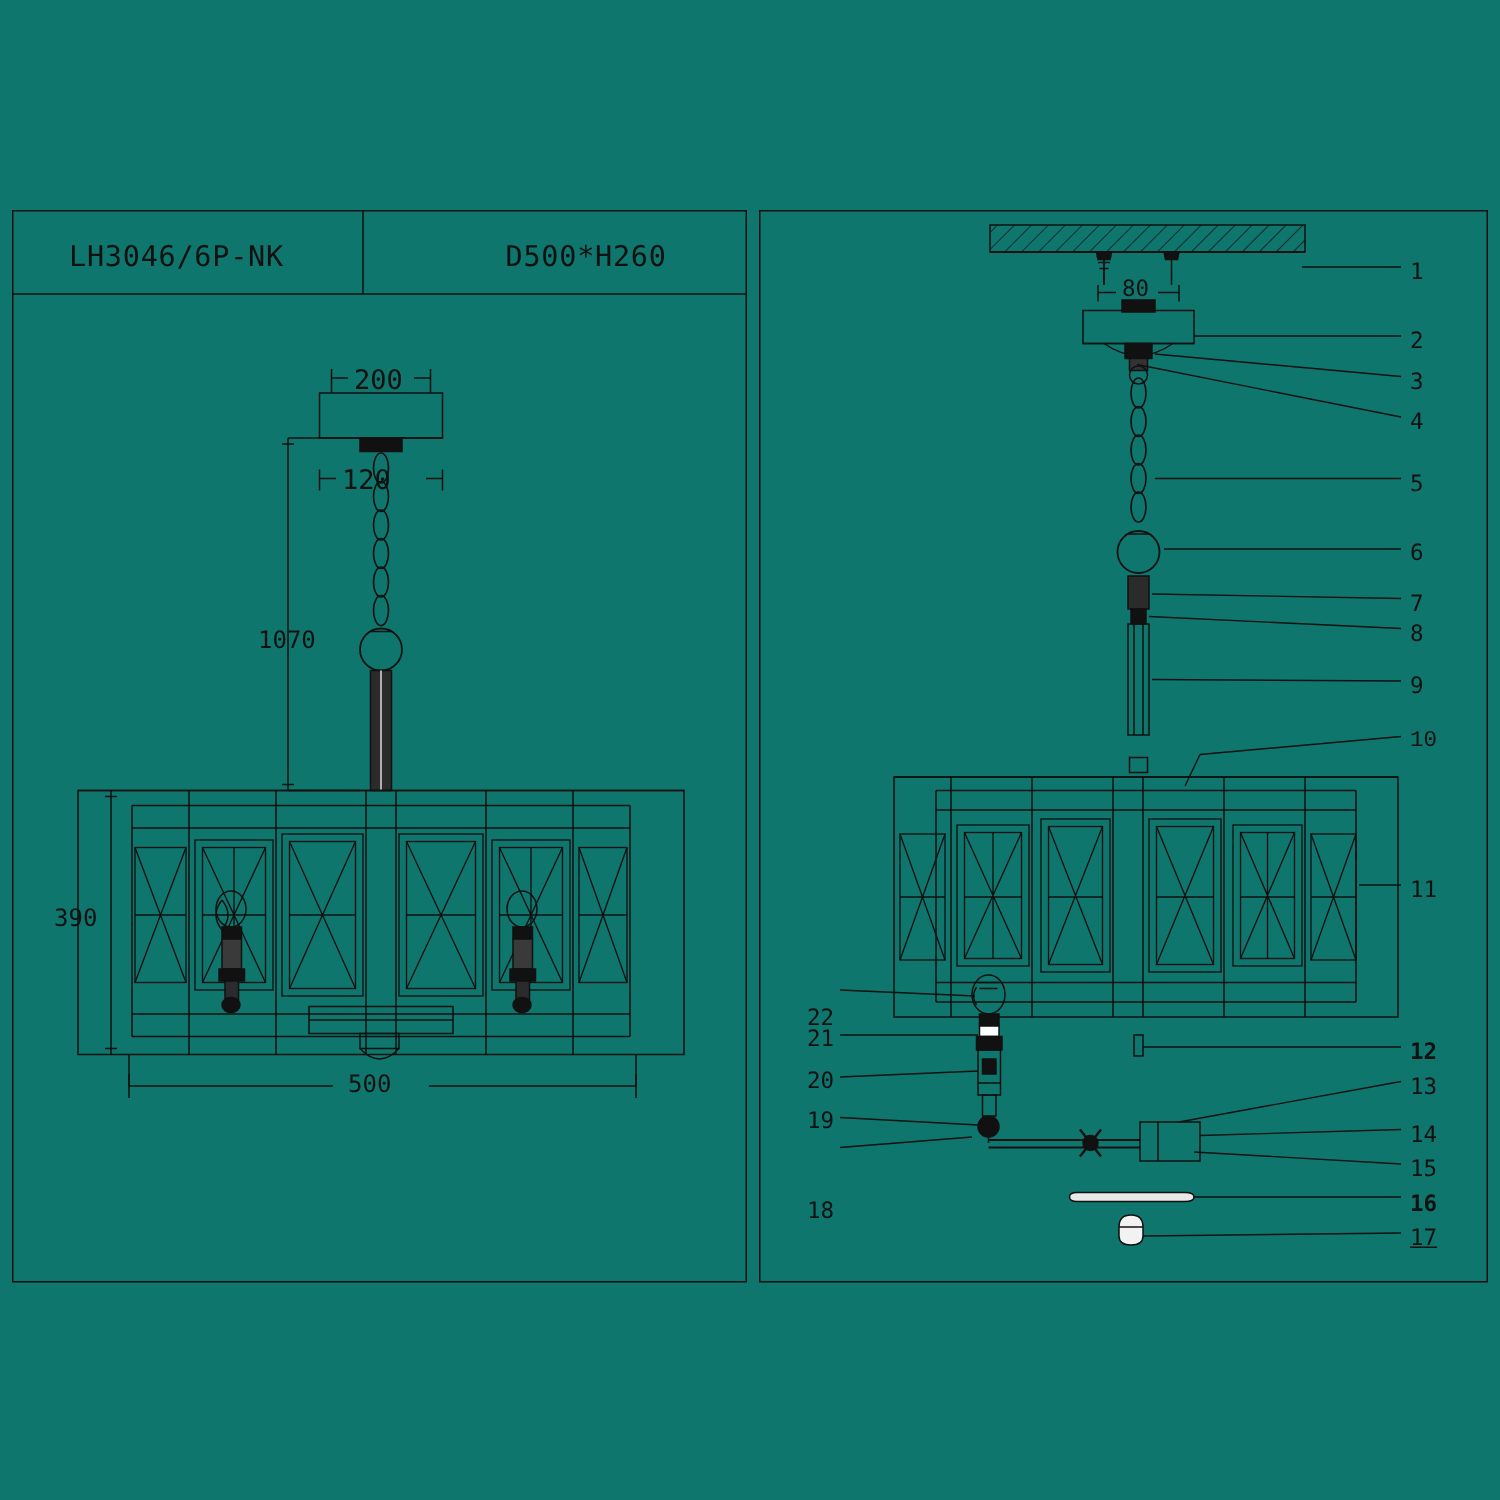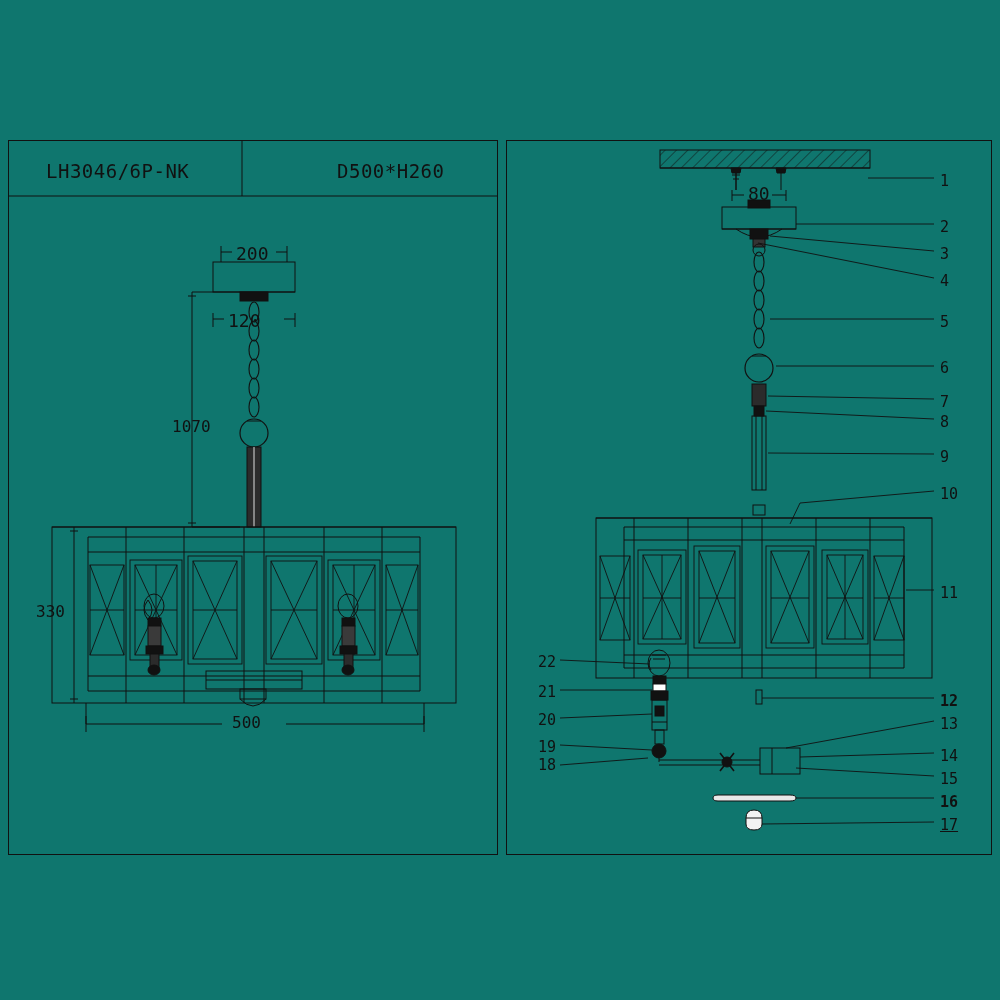--- a/index.html
+++ b/index.html
@@ -65,48 +65,48 @@
   <div class="panel-border" style="left:8px; top:140px; width:490px; height:715px;"></div>
 
   <div class="panel-border" style="left:506px; top:140px; width:486px; height:715px;"></div>
 
   <div class="label-text" style="left:46px; top:160px;">LH3046/6P-NK</div>
   <div class="label-text" style="left:337px; top:160px;">D500*H260</div>
 
   <div class="dim-text" style="left:236px; top:243px;">200</div>
   <div class="dim-text" style="left:228px; top:310px;">120</div>
   <div class="dim-text big" style="left:172px; top:417px;">1070</div>
-  <div class="dim-text big" style="left:36px; top:602px;">330</div>
+  <div class="dim-text big" style="left:36px; top:602px;">390</div>
   <div class="dim-text big" style="left:232px; top:713px;">500</div>
 
-  <div class="dim-text" style="left:748px; top:183px; font-size:18px;">80</div>
+  <div class="dim-text" style="left:748px; top:183px; font-size:15px;">80</div>
 
   <div class="callout-num" style="left:940px; top:172px;">1</div>
   <div class="callout-num" style="left:940px; top:218px;">2</div>
   <div class="callout-num" style="left:940px; top:245px;">3</div>
   <div class="callout-num" style="left:940px; top:272px;">4</div>
   <div class="callout-num" style="left:940px; top:313px;">5</div>
   <div class="callout-num" style="left:940px; top:359px;">6</div>
   <div class="callout-num" style="left:940px; top:393px;">7</div>
   <div class="callout-num" style="left:940px; top:413px;">8</div>
   <div class="callout-num" style="left:940px; top:448px;">9</div>
-  <div class="callout-num" style="left:940px; top:485px;">10</div>
+  <div class="callout-num" style="left:940px; top:485px;font-family:Liberation Mono, monospace;">10</div>
   <div class="callout-num" style="left:940px; top:584px;">11</div>
   <div class="callout-num" style="left:940px; top:692px;font-weight:bold;">12</div>
   <div class="callout-num" style="left:940px; top:715px;">13</div>
   <div class="callout-num" style="left:940px; top:747px;">14</div>
   <div class="callout-num" style="left:940px; top:770px;">15</div>
   <div class="callout-num" style="left:940px; top:793px;font-weight:bold;">16</div>
   <div class="callout-num" style="left:940px; top:816px;text-decoration:underline;">17</div>
 
-  <div class="callout-num" style="left:538px; top:653px;">22</div>
+  <div class="callout-num" style="left:538px; top:669px;">22</div>
   <div class="callout-num" style="left:538px; top:683px;">21</div>
   <div class="callout-num" style="left:538px; top:711px;">20</div>
   <div class="callout-num" style="left:538px; top:738px;">19</div>
-  <div class="callout-num" style="left:538px; top:756px;text-align:center;">18</div>
+  <div class="callout-num" style="left:538px; top:798px;text-align:center;">18</div>
 
   <svg class="overlay" viewBox="0 0 1000 1000">
     <defs>
       <pattern id="hatch" width="8" height="8" patternTransform="rotate(45)" patternUnits="userSpaceOnUse">
         <line x1="0" y1="0" x2="0" y2="8" stroke="#111" stroke-width="1"></line>
       </pattern>
       <pattern id="crosshatchShade" width="6" height="6" patternUnits="userSpaceOnUse" patternTransform="rotate(45)">
         <line x1="0" y1="0" x2="0" y2="6" stroke="#333" stroke-width="0.6"></line>
       </pattern>
     </defs>

